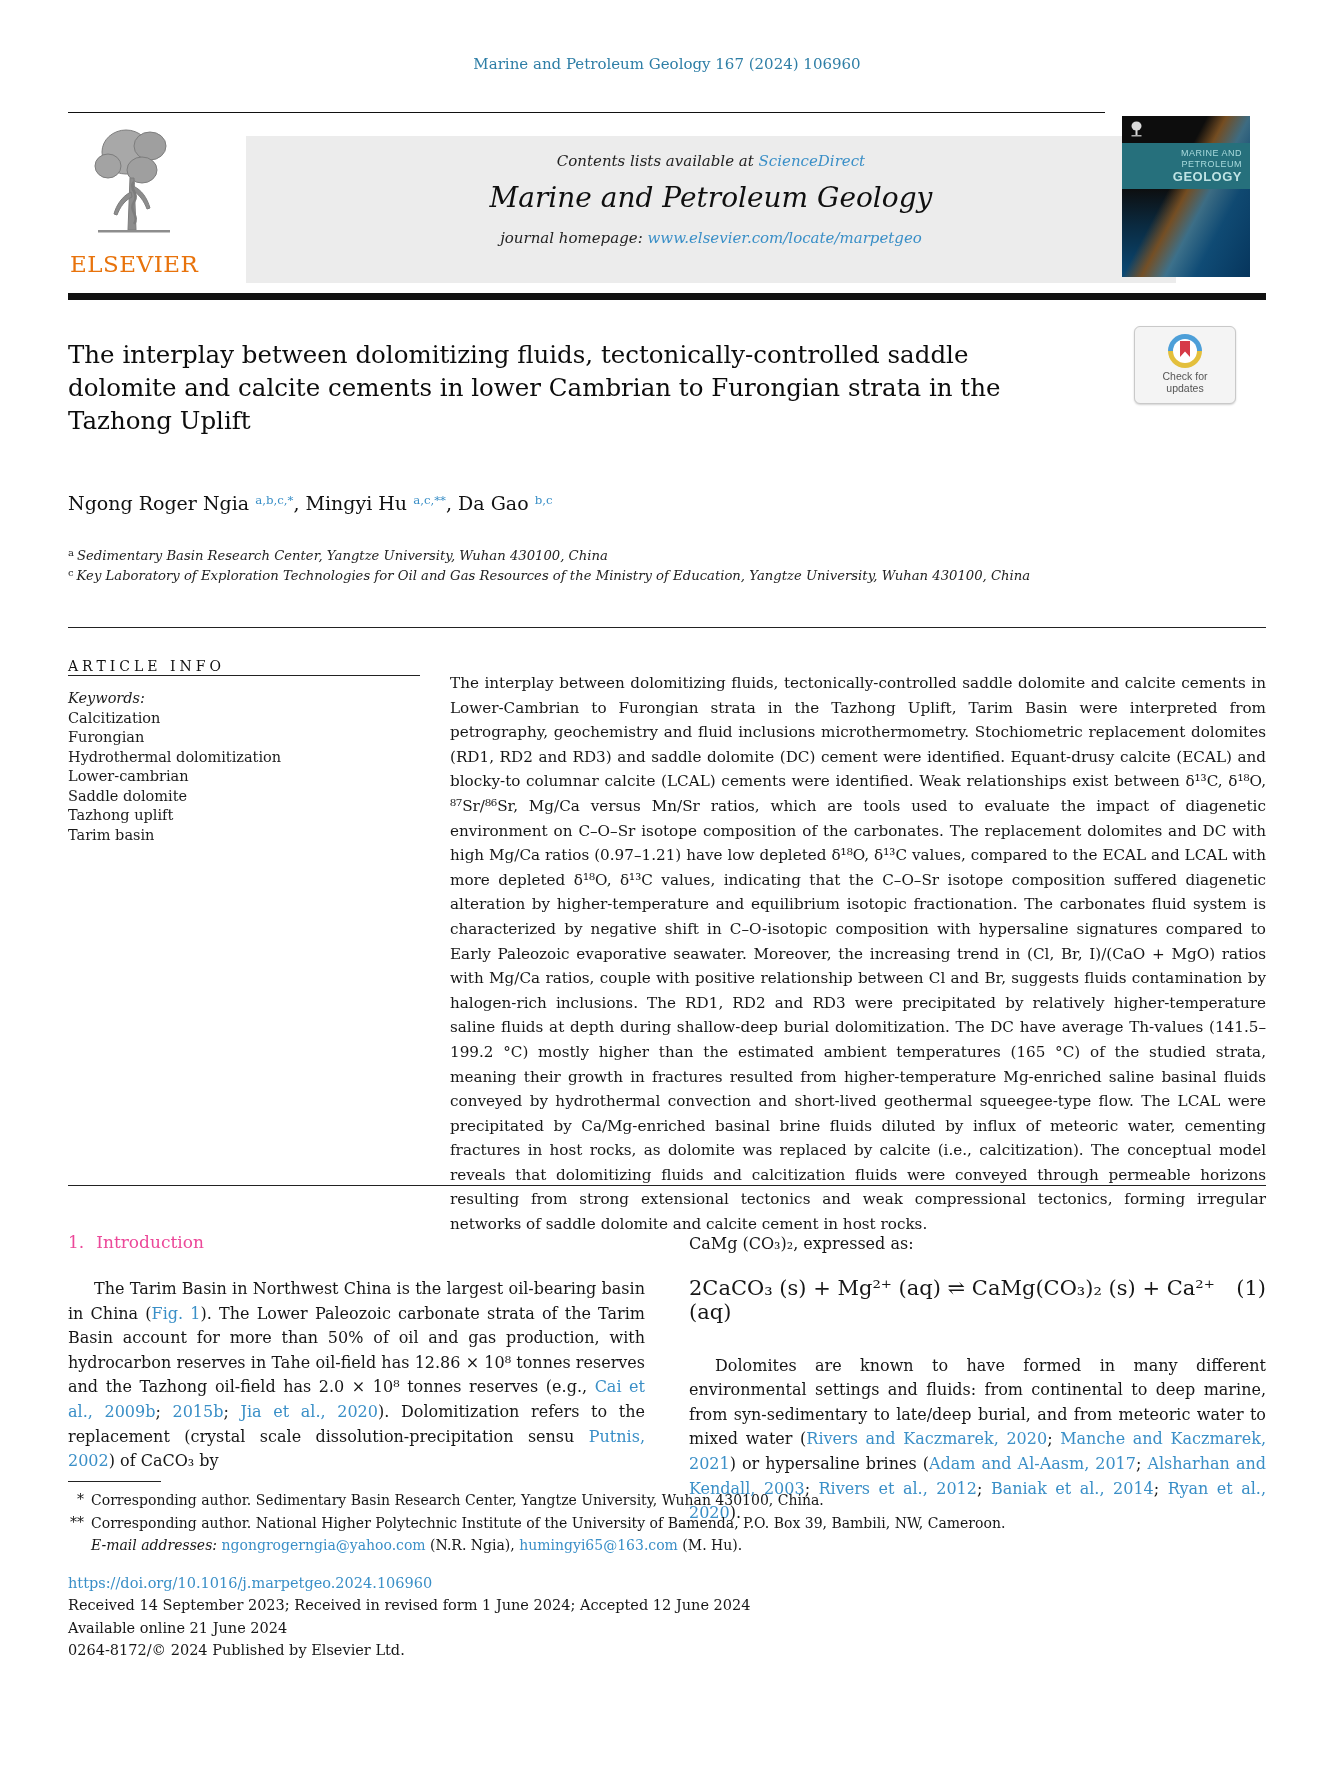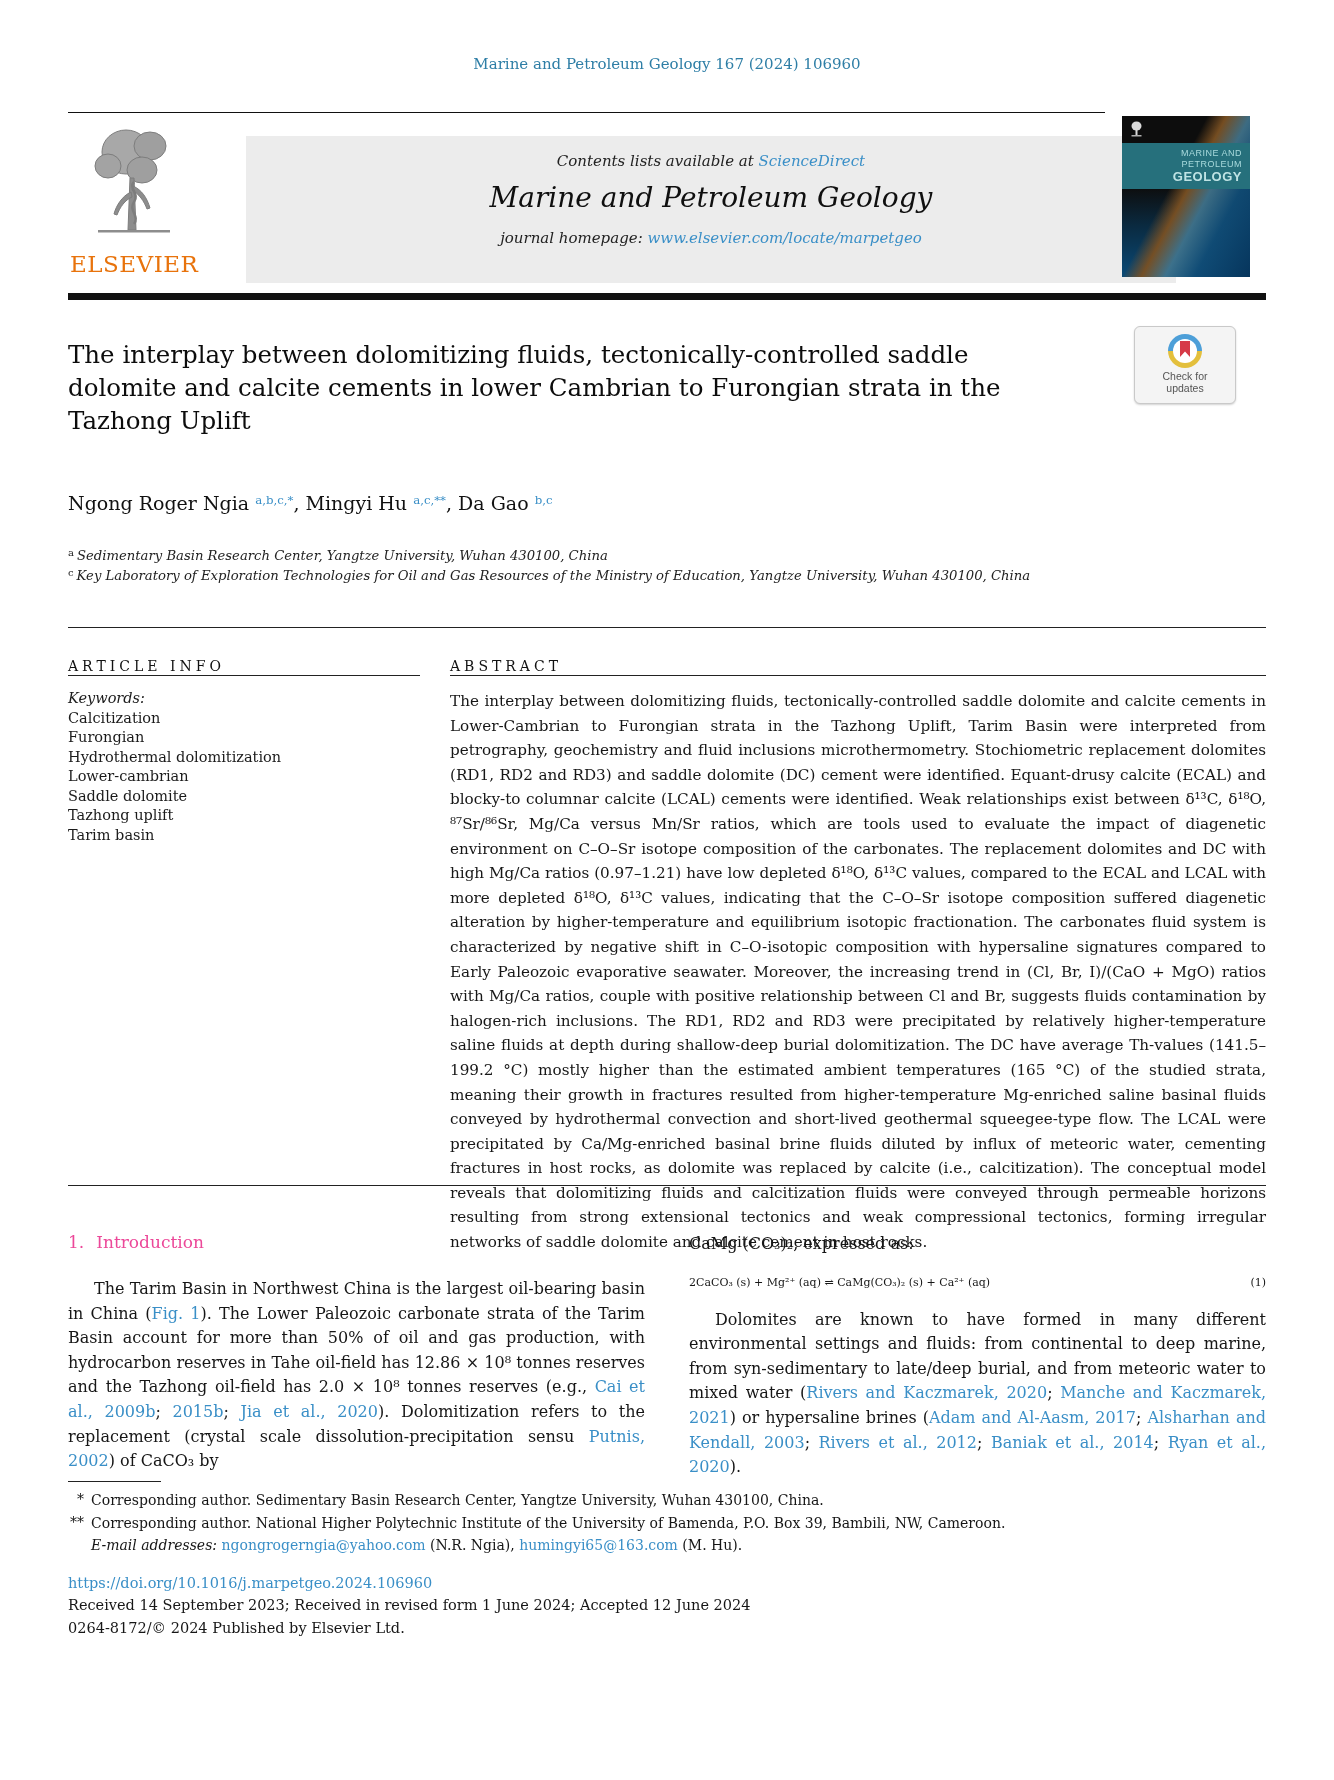--- a/index.html
+++ b/index.html
@@ -72,21 +72,21 @@
 
   
   .introgrid{position:absolute;left:68px;top:1232px;width:1198px;display:flex;}
   .icol{width:577px;flex:none;}
   .icol + .icol{margin-left:44px;}
   .intro-head{font-weight:normal;font-size:17px;margin:0 0 25px 0;color:#ec4899;}
   .intro-head .num{margin-right:12px;}
   .body{font-size:16px;line-height:24.6px;text-align:justify;margin:0;color:#161616;}
   .indent{text-indent:26px;}
   .lead{font-size:16px;line-height:24.6px;margin:0;color:#161616;}
-  .eqrow{display:flex;justify-content:space-between;align-items:baseline;margin:19px 0 19px 0;font-size:11px;color:#161616;}
+  .eqrow{display:flex;justify-content:space-between;align-items:baseline;margin:19px 0 30px 0;font-size:21px;color:#161616;}
 
   
   .footnotes{position:absolute;left:68px;top:1489px;width:1198px;font-size:14px;line-height:22.5px;color:#161616;}
   .fnmark{display:inline-block;min-width:16px;text-align:right;margin-right:7px;position:relative;top:-1px;}
   .fn-email{padding-left:23px;}
   .footer{position:absolute;left:68px;top:1572px;width:1198px;font-size:14.5px;line-height:22.4px;color:#161616;}
 </style>
 </head>
 <body>
 
@@ -169,21 +169,20 @@
         <div>Calcitization</div>
         <div>Furongian</div>
         <div>Hydrothermal dolomitization</div>
         <div>Lower-cambrian</div>
         <div>Saddle dolomite</div>
         <div>Tazhong uplift</div>
         <div>Tarim basin</div>
       </div>
     </div>
     <div class="col-right">
-      <div class="sechead">ABSTRACT</div>
       <div class="abs-text">The interplay between dolomitizing fluids, tectonically-controlled saddle dolomite and calcite cements in Lower-Cambrian to Furongian strata in the Tazhong Uplift, Tarim Basin were interpreted from petrography, geochemistry and fluid inclusions microthermometry. Stochiometric replacement dolomites (RD1, RD2 and RD3) and saddle dolomite (DC) cement were identified. Equant-drusy calcite (ECAL) and blocky-to columnar calcite (LCAL) cements were identified. Weak relationships exist between δ¹³C, δ¹⁸O, ⁸⁷Sr/⁸⁶Sr, Mg/Ca versus Mn/Sr ratios, which are tools used to evaluate the impact of diagenetic environment on C–O–Sr isotope composition of the carbonates. The replacement dolomites and DC with high Mg/Ca ratios (0.97–1.21) have low depleted δ¹⁸O, δ¹³C values, compared to the ECAL and LCAL with more depleted δ¹⁸O, δ¹³C values, indicating that the C–O–Sr isotope composition suffered diagenetic alteration by higher-temperature and equilibrium isotopic fractionation. The carbonates fluid system is characterized by negative shift in C–O-isotopic composition with hypersaline signatures compared to Early Paleozoic evaporative seawater. Moreover, the increasing trend in (Cl, Br, I)/(CaO + MgO) ratios with Mg/Ca ratios, couple with positive relationship between Cl and Br, suggests fluids contamination by halogen-rich inclusions. The RD1, RD2 and RD3 were precipitated by relatively higher-temperature saline fluids at depth during shallow-deep burial dolomitization. The DC have average Th-values (141.5–199.2 °C) mostly higher than the estimated ambient temperatures (165 °C) of the studied strata, meaning their growth in fractures resulted from higher-temperature Mg-enriched saline basinal fluids conveyed by hydrothermal convection and short-lived geothermal squeegee-type flow. The LCAL were precipitated by Ca/Mg-enriched basinal brine fluids diluted by influx of meteoric water, cementing fractures in host rocks, as dolomite was replaced by calcite (i.e., calcitization). The conceptual model reveals that dolomitizing fluids and calcitization fluids were conveyed through permeable horizons resulting from strong extensional tectonics and weak compressional tectonics, forming irregular networks of saddle dolomite and calcite cement in host rocks.</div>
     </div>
   </div>
 
   <div class="rule2"></div>
 
   <div class="introgrid">
     <div class="icol">
       <div class="intro-head">
         <span class="num">1.</span><span>Introduction</span>
@@ -203,16 +202,17 @@
   <div class="fnrule"></div>
   <div class="footnotes">
     <div><span class="fnmark">*</span><span>Corresponding author. Sedimentary Basin Research Center, Yangtze University, Wuhan 430100, China.</span></div>
     <div><span class="fnmark">**</span><span>Corresponding author. National Higher Polytechnic Institute of the University of Bamenda, P.O. Box 39, Bambili, NW, Cameroon.</span></div>
     <div class="fn-email"><span class="it">E-mail addresses: </span><span class="lnk">ngongrogerngia@yahoo.com</span><span> (N.R. Ngia), </span><span class="lnk">humingyi65@163.com</span><span> (M. Hu).</span></div>
   </div>
 
   <div class="footer">
     <div><a class="lnk">https://doi.org/10.1016/j.marpetgeo.2024.106960</a></div>
     <div>Received 14 September 2023; Received in revised form 1 June 2024; Accepted 12 June 2024</div>
+    <div>Available online 21 June 2024</div>
     <div>0264-8172/© 2024 Published by Elsevier Ltd.</div>
   </div>
 
 </div>
 
 </body></html>

